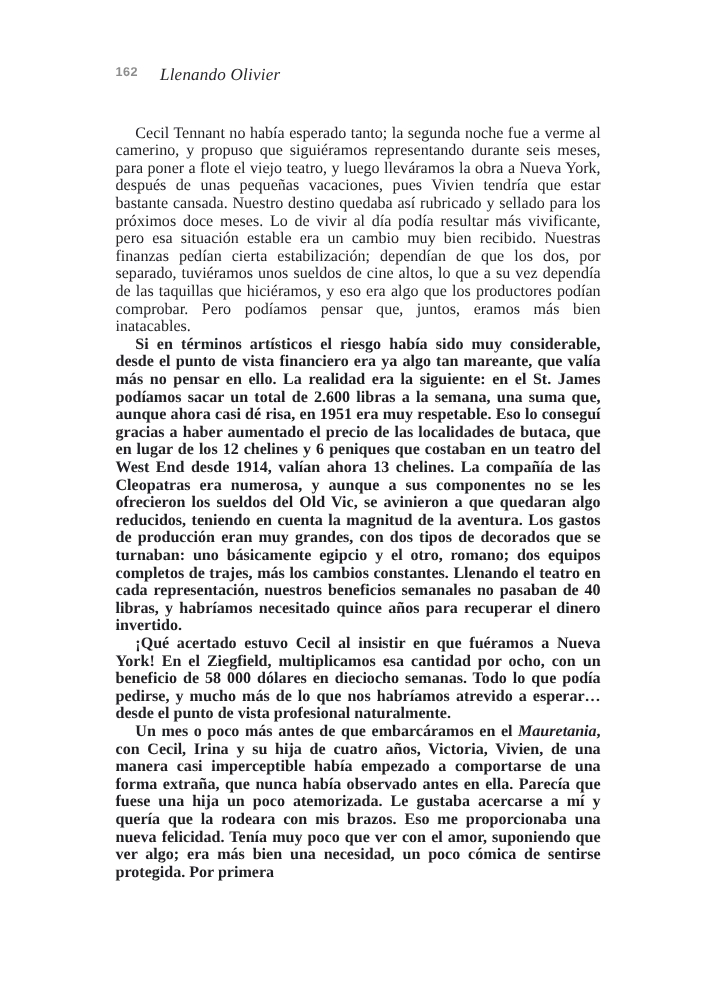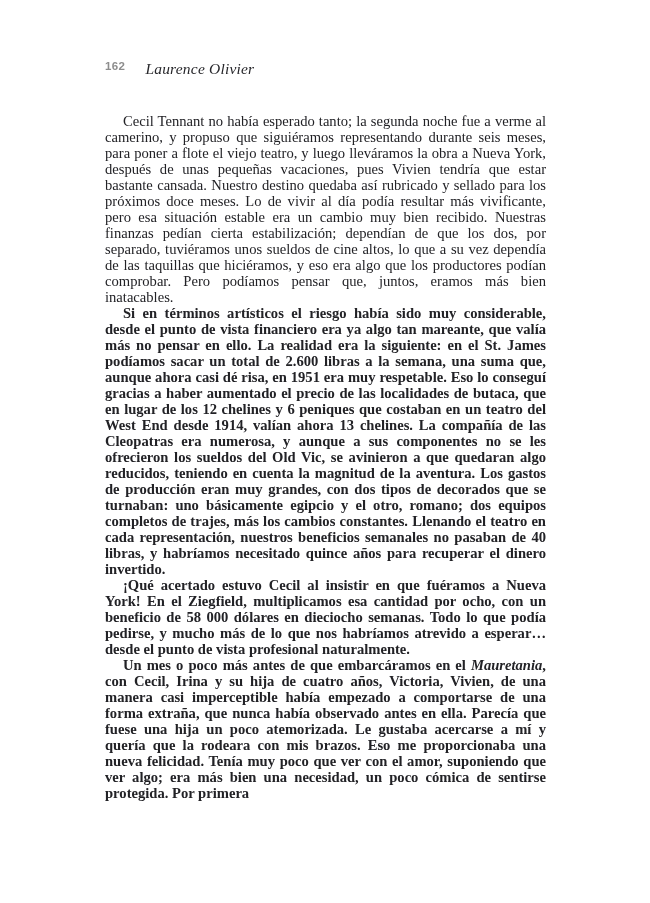--- a/index.html
+++ b/index.html
@@ -68,21 +68,21 @@
     font-style: italic;
   }
 </style>
 </head>
 <body>
 
 <div class="page">
 
   <div class="running-head">
     <span class="folio">162</span>
-    <span class="head-title">Laurence Olivier</span>
+    <span class="head-title">Llenando Olivier</span>
   </div>
 
   <div class="textblock">
     <p class="para">Cecil Tennant no había esperado tanto; la segunda noche fue a verme al camerino, y propuso que siguiéramos representando durante seis meses, para poner a flote el viejo teatro, y luego lleváramos la obra a Nueva York, después de unas pequeñas vacaciones, pues Vivien tendría que estar bastante cansada. Nuestro destino quedaba así rubricado y sellado para los próximos doce meses. Lo de vivir al día podía resultar más vivificante, pero esa situación estable era un cambio muy bien recibido. Nuestras finanzas pedían cierta estabilización; dependían de que los dos, por separado, tuviéramos unos sueldos de cine altos, lo que a su vez dependía de las taquillas que hiciéramos, y eso era algo que los productores podían comprobar. Pero podíamos pensar que, juntos, eramos más bien inatacables.</p>
     <p class="para">Si en términos artísticos el riesgo había sido muy considerable, desde el punto de vista financiero era ya algo tan mareante, que valía más no pensar en ello. La realidad era la siguiente: en el St. James podíamos sacar un total de 2.600 libras a la semana, una suma que, aunque ahora casi dé risa, en 1951 era muy respetable. Eso lo conseguí gracias a haber aumentado el precio de las localidades de butaca, que en lugar de los 12 chelines y 6 peniques que costaban en un teatro del West End desde 1914, valían ahora 13 chelines. La compañía de las Cleopatras era numerosa, y aunque a sus componentes no se les ofrecieron los sueldos del Old Vic, se avinieron a que quedaran algo reducidos, teniendo en cuenta la magnitud de la aventura. Los gastos de producción eran muy grandes, con dos tipos de decorados que se turnaban: uno básicamente egipcio y el otro, romano; dos equipos completos de trajes, más los cambios constantes. Llenando el teatro en cada representación, nuestros beneficios semanales no pasaban de 40 libras, y habríamos necesitado quince años para recuperar el dinero invertido.</p>
     <p class="para">¡Qué acertado estuvo Cecil al insistir en que fuéramos a Nueva York! En el Ziegfield, multiplicamos esa cantidad por ocho, con un beneficio de 58 000 dólares en dieciocho semanas. Todo lo que podía pedirse, y mucho más de lo que nos habríamos atrevido a esperar… desde el punto de vista profesional naturalmente.</p>
     <p class="para"><span>Un mes o poco más antes de que embarcáramos en el </span><em class="ital">Mauretania</em><span>, con Cecil, Irina y su hija de cuatro años, Victoria, Vivien, de una manera casi imperceptible había empezado a comportarse de una forma extraña, que nunca había observado antes en ella. Parecía que fuese una hija un poco atemorizada. Le gustaba acercarse a mí y quería que la rodeara con mis brazos. Eso me proporcionaba una nueva felicidad. Tenía muy poco que ver con el amor, suponiendo que ver algo; era más bien una necesidad, un poco cómica de sentirse protegida. Por primera</span></p>
   </div>
 
 </div>

